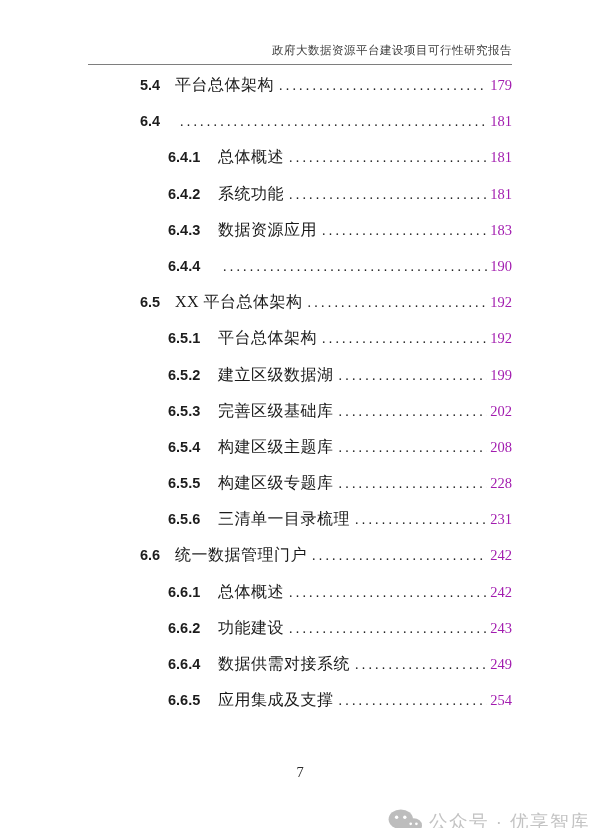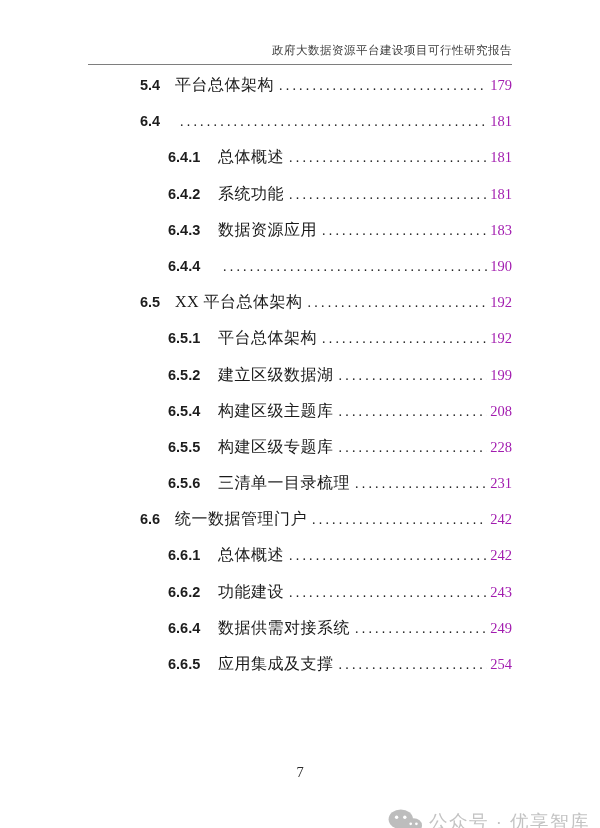--- a/index.html
+++ b/index.html
@@ -178,20 +178,26 @@
       <span class="pagenum">192</span>
     </div>
 
     <div class="row lvl2">
       <span class="num">6.5.2</span>
       <span class="title">建立区级数据湖</span>
       <span class="dots"></span>
       <span class="pagenum">199</span>
     </div>
 
+    <div class="row lvl2">
+      <span class="num">6.5.3</span>
+      <span class="title">完善区级基础库</span>
+      <span class="dots"></span>
+      <span class="pagenum">202</span>
+    </div>
 
     <div class="row lvl2">
       <span class="num">6.5.4</span>
       <span class="title">构建区级主题库</span>
       <span class="dots"></span>
       <span class="pagenum">208</span>
     </div>
 
     <div class="row lvl2">
       <span class="num">6.5.5</span>

